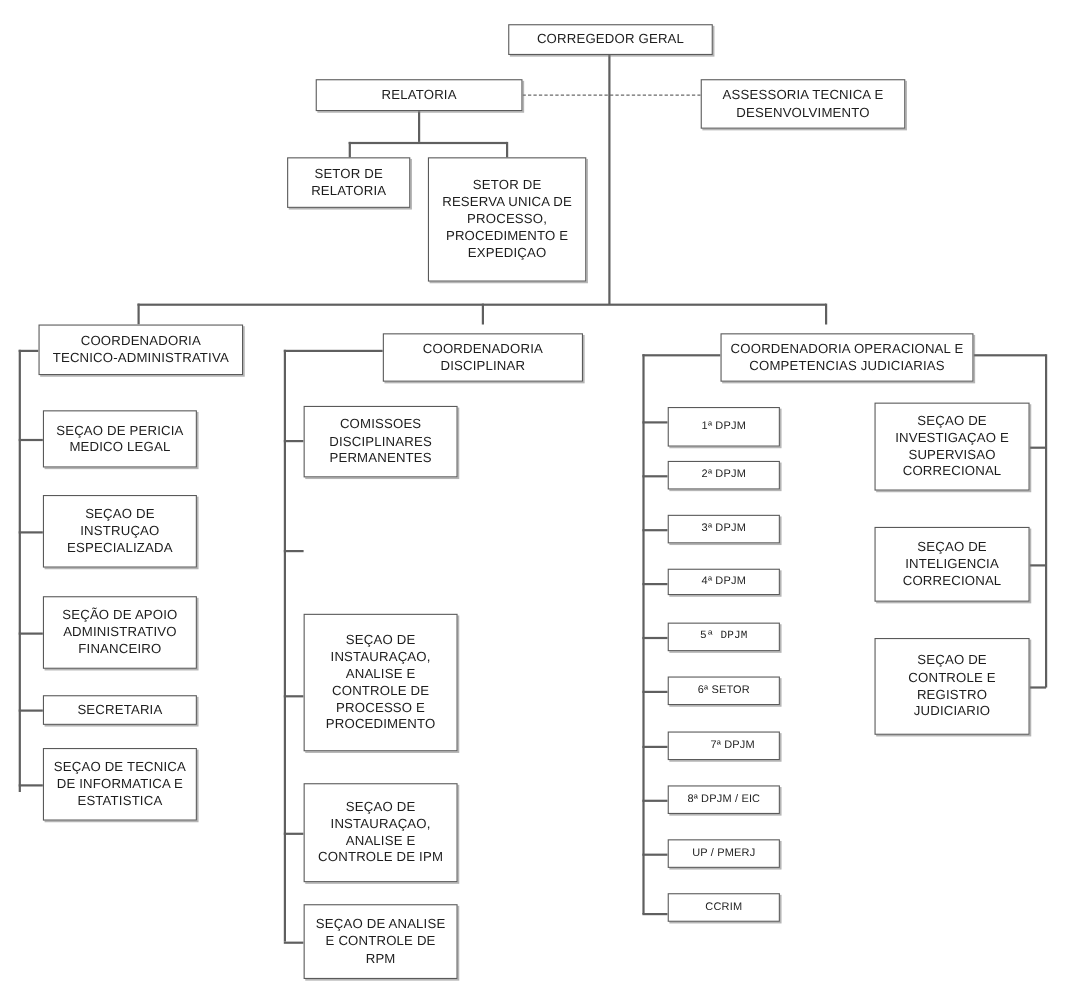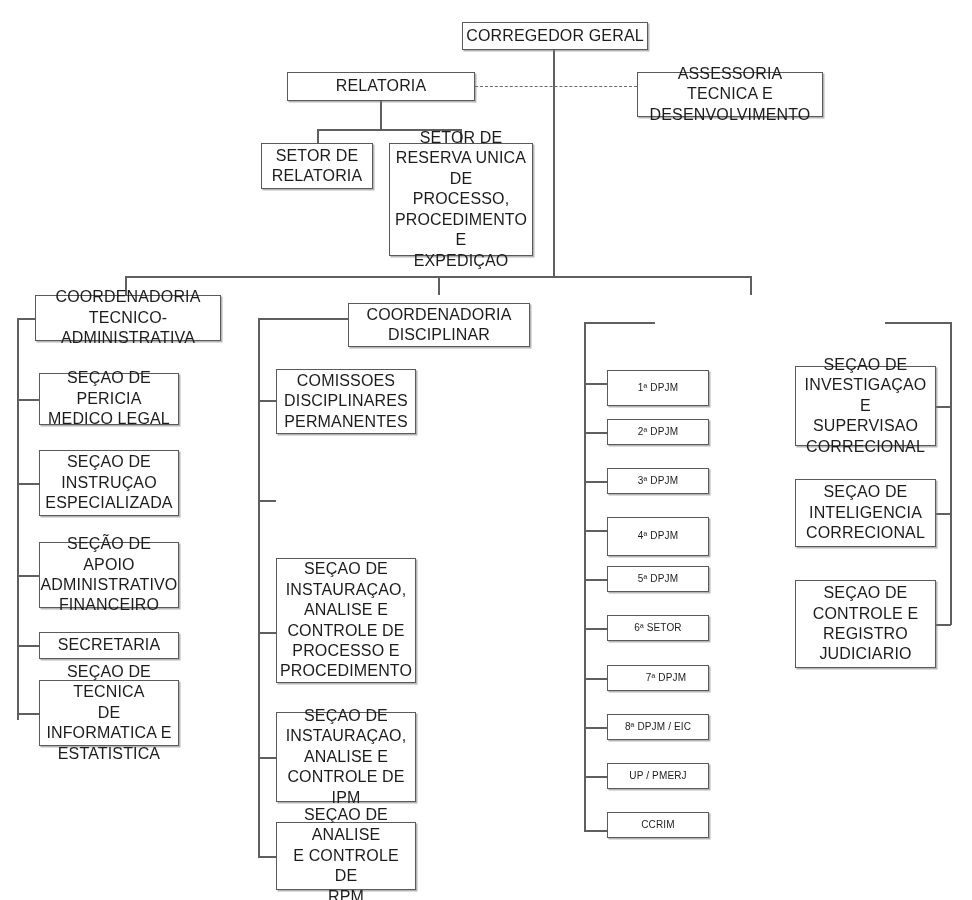--- a/index.html
+++ b/index.html
@@ -29,21 +29,21 @@
     align-items: center;
     justify-content: center;
     text-align: center;
     z-index: 5;
     box-shadow: 1.5px 1.5px 0 rgba(120,120,120,0.55);
   }
   .node .label {
     display: block;
     width: 100%;
     padding: 0 3px;
-    font-size: 16px;
+    font-size: 12px;
     line-height: 1.28;
     letter-spacing: 0.15px;
     color: #1c1c1c;
     white-space: pre-line;
   }
   .node.small .label { font-size: 10px; line-height: 1.25; }
 
   
   .ln {
     position: absolute;
@@ -178,20 +178,24 @@
 CONTROLE DE IPM</span>
   </div>
 
   <div class="ln h" style="left:258px; top:856px; width:18px;"></div>
   <div class="node" style="left:276px; top:822px; width:140px; height:68px;justify-content:center;">
     <span class="label">SEÇAO DE ANALISE
 E CONTROLE DE
 RPM</span>
   </div>
 
+  <div class="node" style="left:655px; top:303px; width:230px; height:44px;">
+    <span class="label">COORDENADORIA OPERACIONAL E
+COMPETENCIAS JUDICIARIAS</span>
+  </div>
 
   <div class="ln h" style="left:584px; top:322px; width:71px;"></div>
   <div class="ln v" style="left:584px; top:322px; height:509px;"></div>
 
   <div class="ln h" style="left:885px; top:322px; width:66px;"></div>
   <div class="ln v" style="left:950px; top:322px; height:303px;"></div>
 
   <div class="ln h" style="left:584px; top:383px; width:23px;"></div>
   <div class="node small" style="left:607px; top:370px; width:102px; height:36px;">
     <span class="label">1ª DPJM</span>
@@ -201,26 +205,26 @@
   <div class="node small" style="left:607px; top:419px; width:102px; height:26px;">
     <span class="label">2ª DPJM</span>
   </div>
 
   <div class="ln h" style="left:584px; top:481px; width:23px;"></div>
   <div class="node small" style="left:607px; top:468px; width:102px; height:26px;">
     <span class="label">3ª DPJM</span>
   </div>
 
   <div class="ln h" style="left:584px; top:530px; width:23px;"></div>
-  <div class="node small" style="left:607px; top:517px; width:102px; height:39px;">
+  <div class="node small" style="left:607px; top:517px; width:102px; height:24px;">
     <span class="label">4ª DPJM</span>
   </div>
 
   <div class="ln h" style="left:584px; top:579px; width:23px;"></div>
-  <div class="node small" style="left:607px; top:566px; width:102px; height:26px;">
+  <div class="node small" style="left:607px; top:566px; width:102px; height:26px;font-family:Liberation Mono, monospace;">
     <span class="label">5ª DPJM</span>
   </div>
 
   <div class="ln h" style="left:584px; top:628px; width:23px;"></div>
   <div class="node small" style="left:607px; top:615px; width:102px; height:26px;">
     <span class="label">6ª SETOR</span>
   </div>
 
   <div class="ln h" style="left:584px; top:678px; width:23px;"></div>
   <div class="node small" style="left:607px; top:665px; width:102px; height:26px;padding-left:16px;">

